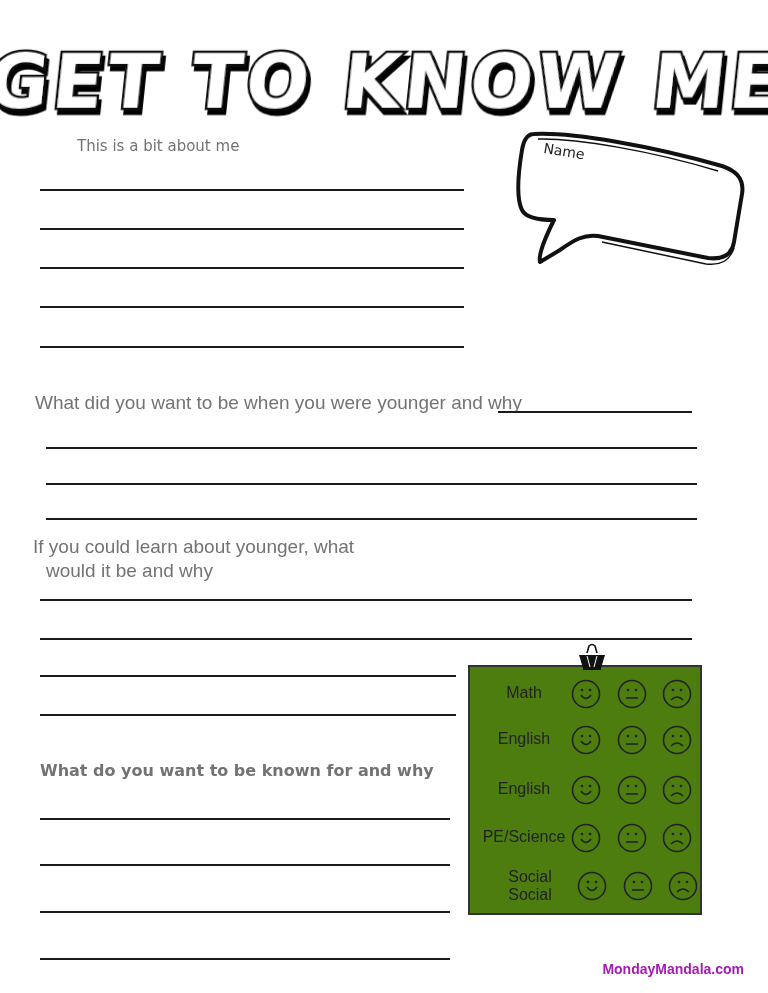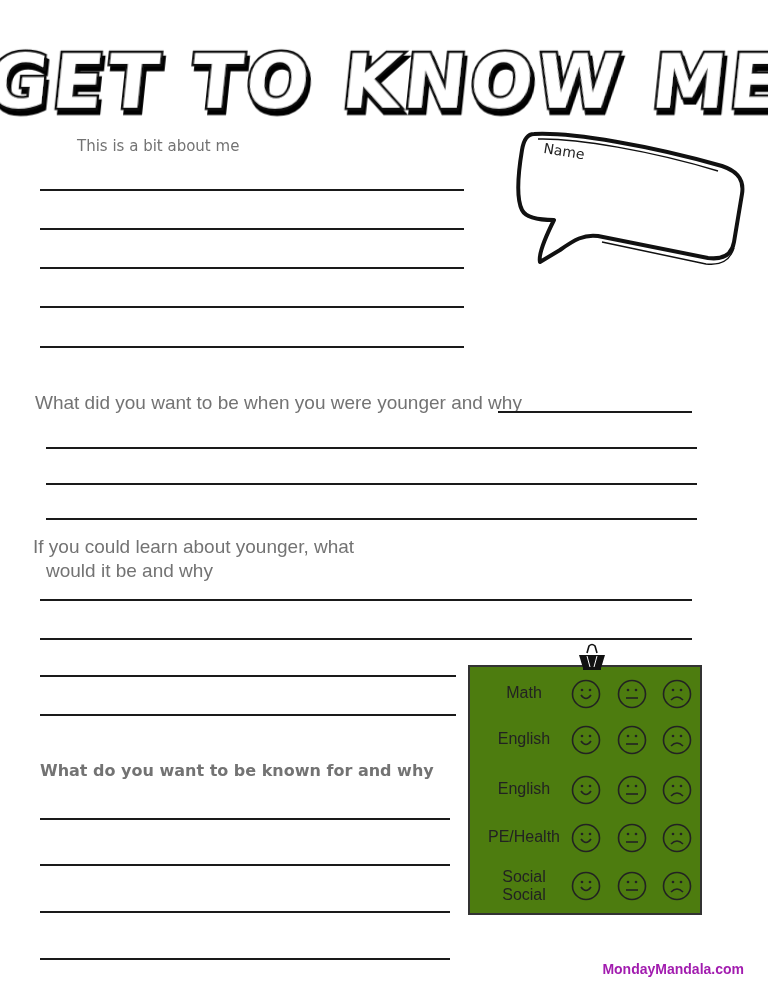--- a/index.html
+++ b/index.html
@@ -127,41 +127,41 @@
         <path d="M9 19 L21 19" stroke="#222" stroke-width="1.6"></path>
       </svg>
     <svg class="face" style="left:192px; top:2px;" viewBox="0 0 30 30">
         <circle cx="15" cy="15" r="13.5" fill="none" stroke="#222" stroke-width="1.6"></circle>
         <circle cx="11" cy="11" r="1.3" fill="#222"></circle>
         <circle cx="19" cy="11" r="1.3" fill="#222"></circle>
         <path d="M9 21 Q15 15 21 21" fill="none" stroke="#222" stroke-width="1.6"></path>
       </svg>
   </div>
   <div class="row" style="top:154px;">
-    <div class="subj" style="top:7px; left:4px; width:100px;">PE/Health</div>
+    <div class="subj" style="top:7px; left:4px; width:100px;">PE/Science</div>
     <svg class="face" style="left:101px; top:2px;" viewBox="0 0 30 30">
         <circle cx="15" cy="15" r="13.5" fill="none" stroke="#222" stroke-width="1.6"></circle>
         <circle cx="11" cy="11" r="1.3" fill="#222"></circle>
         <circle cx="19" cy="11" r="1.3" fill="#222"></circle>
         <path d="M10 16 Q15 23 20 16" fill="none" stroke="#222" stroke-width="1.6"></path>
       </svg>
     <svg class="face" style="left:147px; top:2px;" viewBox="0 0 30 30">
         <circle cx="15" cy="15" r="13.5" fill="none" stroke="#222" stroke-width="1.6"></circle>
         <circle cx="11" cy="11" r="1.3" fill="#222"></circle>
         <circle cx="19" cy="11" r="1.3" fill="#222"></circle>
         <path d="M9 19 L21 19" stroke="#222" stroke-width="1.6"></path>
       </svg>
     <svg class="face" style="left:192px; top:2px;" viewBox="0 0 30 30">
         <circle cx="15" cy="15" r="13.5" fill="none" stroke="#222" stroke-width="1.6"></circle>
         <circle cx="11" cy="11" r="1.3" fill="#222"></circle>
         <circle cx="19" cy="11" r="1.3" fill="#222"></circle>
         <path d="M9 21 Q15 15 21 21" fill="none" stroke="#222" stroke-width="1.6"></path>
       </svg>
   </div>
-  <div class="row" style="top:202px;">
+  <div class="row" style="top:202px;margin-left:6px;">
     <div class="subj" style="top:-1px;">Social</div>
     <div class="subj" style="top:17px;">Social</div>
     <svg class="face" style="left:101px; top:2px;" viewBox="0 0 30 30">
         <circle cx="15" cy="15" r="13.5" fill="none" stroke="#222" stroke-width="1.6"></circle>
         <circle cx="11" cy="11" r="1.3" fill="#222"></circle>
         <circle cx="19" cy="11" r="1.3" fill="#222"></circle>
         <path d="M10 16 Q15 23 20 16" fill="none" stroke="#222" stroke-width="1.6"></path>
       </svg>
     <svg class="face" style="left:147px; top:2px;" viewBox="0 0 30 30">
         <circle cx="15" cy="15" r="13.5" fill="none" stroke="#222" stroke-width="1.6"></circle>

